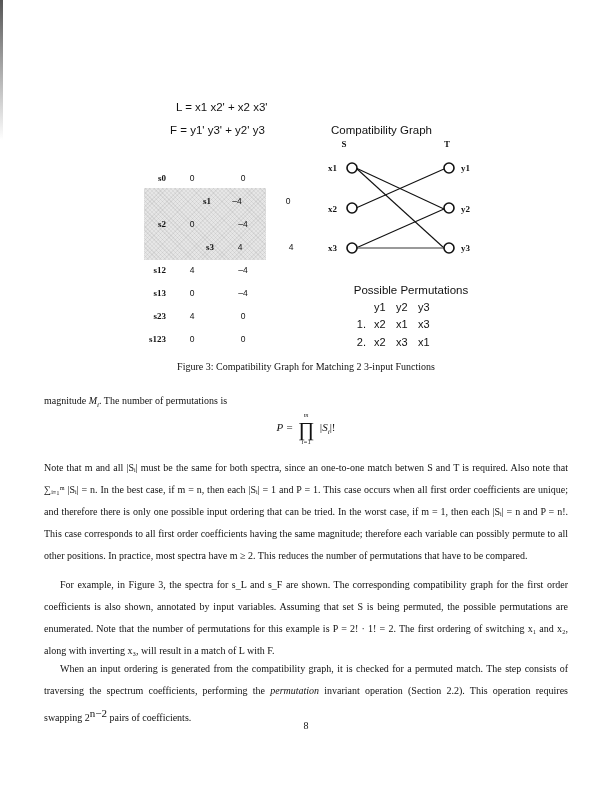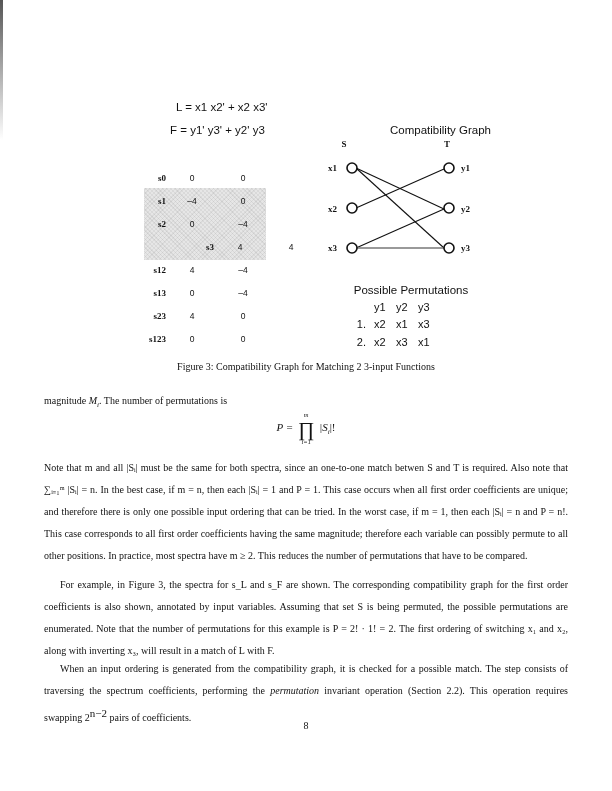--- a/index.html
+++ b/index.html
@@ -9,21 +9,21 @@
   .tbl-head { position: absolute; font-family: "Liberation Serif", serif; font-weight: bold; font-size: 10px; margin-top: 31px; }
   .tbl-head sub { font-size: 7px; }
   .shade { position: absolute; left: 144px; top: 188px; width: 122px; height: 72px;
            background-color: #e6e6e6;
            background-image: repeating-linear-gradient(45deg, rgba(0,0,0,0.06) 0 1px, transparent 1px 3px),
                              repeating-linear-gradient(-45deg, rgba(0,0,0,0.05) 0 1px, transparent 1px 3px); }
   .row { position: absolute; left: 0; height: 14px; width: 300px; }
   .row .lbl { position: absolute; left: 136px; width: 30px; text-align: right; font-weight: bold; font-size: 9px; font-family: "Liberation Serif", serif; }
   .row .v1 { position: absolute; left: 182px; width: 20px; text-align: center; font-family: "Liberation Sans", sans-serif; font-size: 8.5px; }
   .row .v2 { position: absolute; left: 233px; width: 20px; text-align: center; font-family: "Liberation Sans", sans-serif; font-size: 8.5px; }
-  .graph-title { position: absolute; left: 331px; top: 124px; width: 160px; text-align: right; font-family: "Liberation Sans", sans-serif; font-size: 11.5px; }
+  .graph-title { position: absolute; left: 331px; top: 124px; width: 160px; text-align: left; font-family: "Liberation Sans", sans-serif; font-size: 11.5px; }
   .graph { position: absolute; left: 320px; top: 140px; }
   .perm-title { position: absolute; left: 331px; top: 284px; width: 160px; text-align: center; font-family: "Liberation Sans", sans-serif; font-size: 11.5px; }
   .perm-head, .perm-row { position: absolute; font-family: "Liberation Sans", sans-serif; font-size: 11px; white-space: nowrap; }
   .perm-head span, .perm-row span.cell { display: inline-block; width: 22px; text-align: left; }
   .perm-row span.num { display: inline-block; width: 14px; text-align: right; margin-right: 8px; }
   .caption { position: absolute; left: 0; width: 612px; top: 361px; text-align: center; font-size: 10px; }
   .para { position: absolute; left: 44px; width: 524px; font-size: 10px; line-height: 22px; text-align: justify; }
   .para.indent { text-indent: 16px; }
   .math { font-style: italic; font-family: "Liberation Serif", serif; }
   .formula { position: absolute; left: 0; width: 612px; top: 412px; text-align: center; font-size: 11px; }
@@ -45,21 +45,21 @@
 <div class="tbl-head" style="left:186px; top:155px;"><span>S</span><sub>L</sub></div>
 <div class="tbl-head" style="left:237px; top:155px;"><span>S</span><sub>F</sub></div>
 
 <div class="shade"></div>
 
 <div class="row" style="top:173px;">
   <span class="lbl">s0</span>
   <span class="v1">0</span>
   <span class="v2">0</span>
 </div>
-<div class="row" style="top:196px;">
+<div class="row" style="top:196px;margin-left:45px;">
   <span class="lbl">s1</span>
   <span class="v1">–4</span>
   <span class="v2">0</span>
 </div>
 <div class="row" style="top:219px;">
   <span class="lbl">s2</span>
   <span class="v1">0</span>
   <span class="v2">–4</span>
 </div>
 <div class="row" style="top:242px;margin-left:48px;">
@@ -145,16 +145,16 @@
     <span class="lim">i=1</span>
   </span>
   <span class="math">|S</span><sub class="sm math">i</sub><span>|!</span>
 </div>
 
 <div class="para" style="top:457px;">Note that m and all |Sᵢ| must be the same for both spectra, since an one-to-one match betwen S and T is required. Also note that ∑ᵢ₌₁ᵐ |Sᵢ| = n. In the best case, if m = n, then each |Sᵢ| = 1 and P = 1. This case occurs when all first order coefficients are unique; and therefore there is only one possible input ordering that can be tried. In the worst case, if m = 1, then each |Sᵢ| = n and P = n!. This case corresponds to all first order coefficients having the same magnitude; therefore each variable can possibly permute to all other positions. In practice, most spectra have m ≥ 2. This reduces the number of permutations that have to be compared.</div>
 
 <div class="para indent" style="top:574px;">For example, in Figure 3, the spectra for s_L and s_F are shown. The corresponding compatibility graph for the first order coefficients is also shown, annotated by input variables. Assuming that set S is being permuted, the possible permutations are enumerated. Note that the number of permutations for this example is P = 2! · 1! = 2. The first ordering of switching x₁ and x₂, along with inverting x₃, will result in a match of L with F.</div>
 
 <div class="para indent" style="top:658px;">
-  <span>When an input ordering is generated from the compatibility graph, it is checked for a possible match. The step consists of traversing the spectrum coefficients, performing the </span><em>permutation</em><span> invariant operation (Section 2.2). This operation requires swapping 2</span><sup class="sm">n−2</sup><span> pairs of coefficients.</span>
+  <span>When an input ordering is generated from the compatibility graph, it is checked for a permuted match. The step consists of traversing the spectrum coefficients, performing the </span><em>permutation</em><span> invariant operation (Section 2.2). This operation requires swapping 2</span><sup class="sm">n−2</sup><span> pairs of coefficients.</span>
 </div>
 
 <div class="page-num">8</div>
 
 </body></html>

